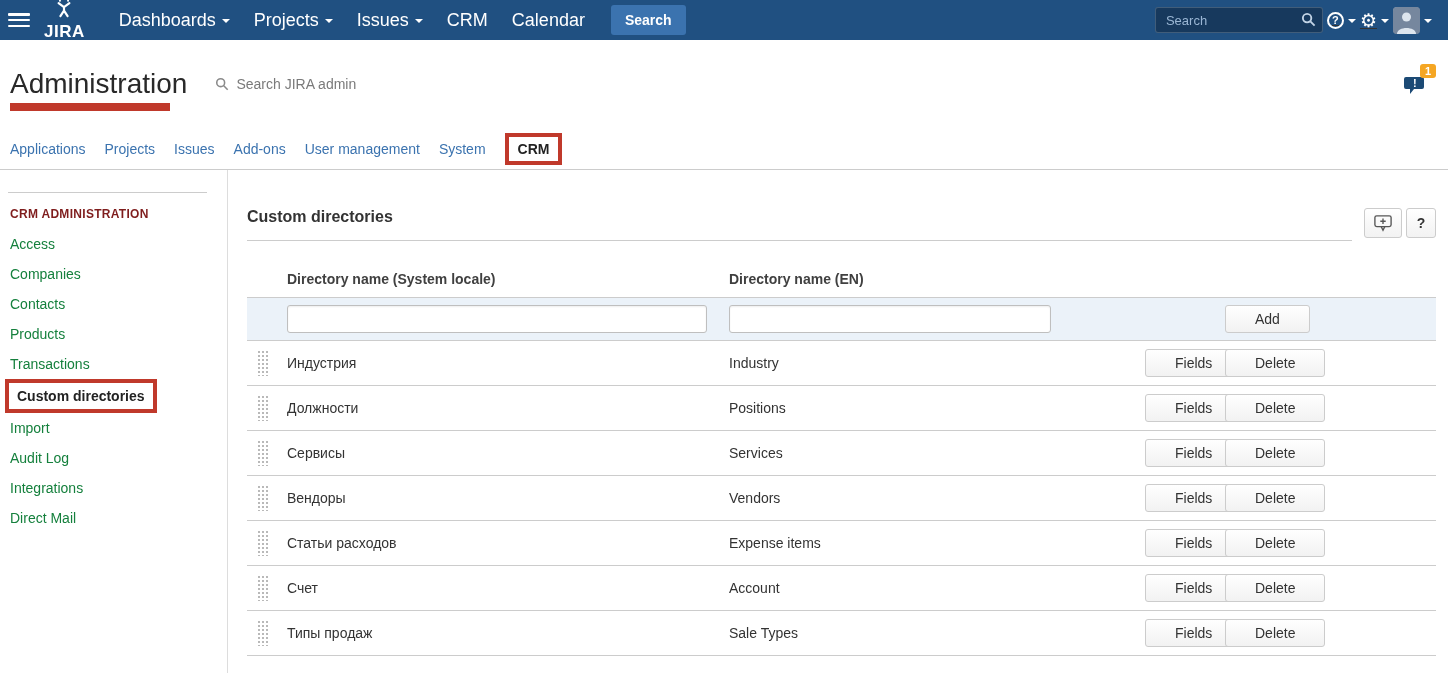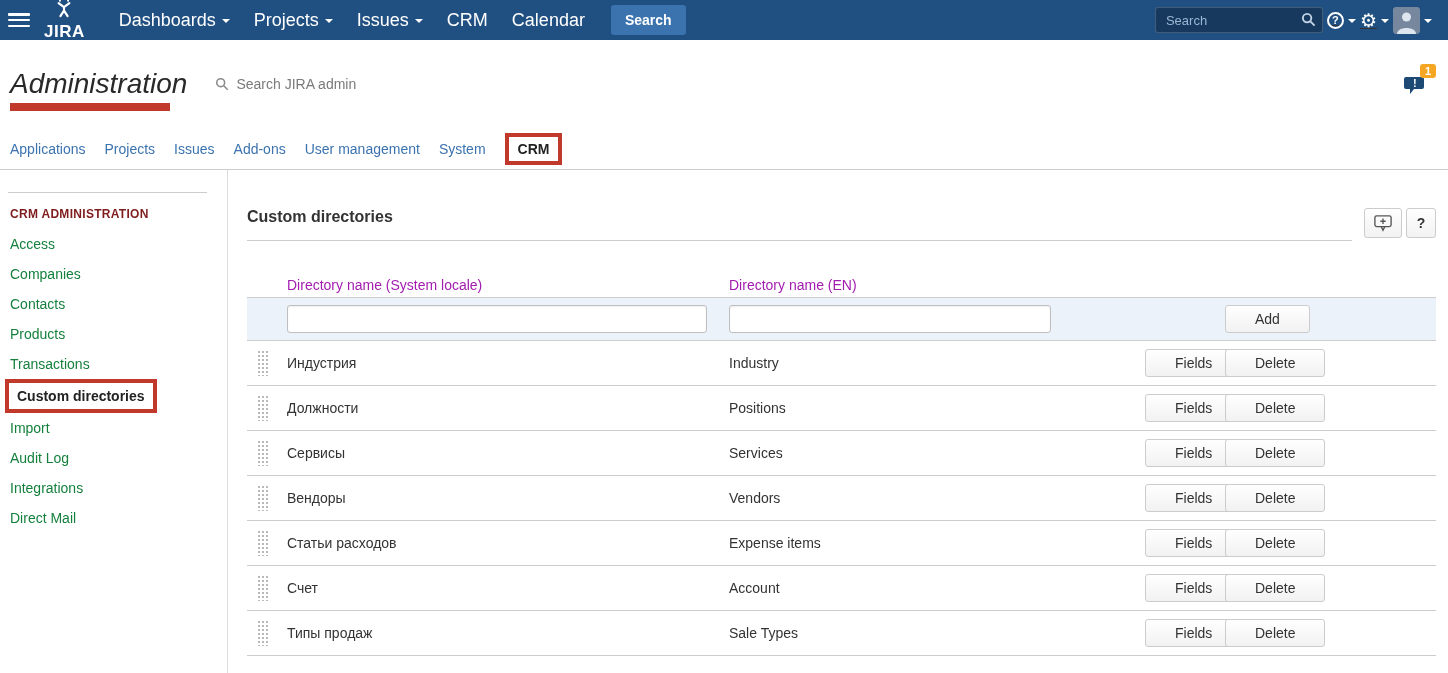--- a/index.html
+++ b/index.html
@@ -22,21 +22,21 @@
   .nav-search input::placeholder { color:#9ab6d4; }
   .nav-search .mag { position:absolute; right:7px; top:5px; }
   .nav-icon { color:#fff; display:flex; align-items:center; gap:4px; cursor:pointer; }
   .help-circle { width:17px; height:17px; border:2px solid #fff; border-radius:50%; display:flex; align-items:center; justify-content:center; font-size:11px; font-weight:bold; color:#fff; }
   .gear-glyph { font-size:19px; line-height:1; }
   .avatar { width:27px; height:27px; border-radius:4px; overflow:hidden; background:linear-gradient(135deg,#9aa9bd,#5f7089); display:block; }
 
   
   .admin-header { height:88px; display:flex; align-items:center; padding-left:10px; }
   .title-wrap { position:relative; margin-right:28px; }
-  .page-title { font-size:28px; font-weight:400; color:#292929;font-style:italic; }
+  .page-title { font-size:28px; font-weight:400; color:#292929; }
   .red-underline { position:absolute; left:0; top:100%; margin-top:3px; width:160px; height:8px; background:#c0392b; }
   .admin-search { display:flex; align-items:center; gap:7px; color:#777; }
   .admin-search input { border:none; outline:none; font-size:14px; color:#555; width:200px; background:transparent; font-family:inherit; }
   .admin-search input::placeholder { color:#7a7a7a; }
   .notif { margin-left:auto; margin-right:16px; position:relative; width:30px; height:28px; cursor:pointer; }
   .notif-badge { position:absolute; top:-6px; right:-4px; background:#f5a623; color:#fff; font-size:11px; font-weight:bold; border-radius:3px; padding:1px 5px; }
 
   
   .tabbar { height:42px; border-bottom:1px solid #ccc; display:flex; align-items:center; padding-left:10px; }
   .tab { color:#3b73af; font-size:14px; margin-right:19px; cursor:pointer; padding:5px 0; }
@@ -53,21 +53,21 @@
   .content { flex:1; padding:0 12px 0 19px; }
   .content-header { display:flex; align-items:flex-start; margin-top:38px; }
   .ch-left { flex:1; border-bottom:1px solid #ccc; padding-bottom:14px; }
   .content-title { font-size:16px; font-weight:bold; color:#333; }
   .ch-buttons { display:flex; gap:4px; padding-left:12px; }
   .icon-btn { height:30px; min-width:30px; background:linear-gradient(to bottom,#ffffff,#f2f2f2); border:1px solid #ccc; border-radius:3px; display:flex; align-items:center; justify-content:center; font-size:14px; font-weight:bold; color:#333; cursor:pointer; padding:0 8px; font-family:inherit; }
 
   
   .dir-table { margin-top:20px; }
   .trow { display:grid; grid-template-columns:40px 442px 416px 80px 80px auto; align-items:center; }
-  .thead { height:36px; font-weight:normal; font-size:14px; color:#a21caf; align-items:end; padding-bottom:4px; }
+  .thead { height:36px; font-weight:bold; font-size:14px; color:#404040; align-items:end; padding-bottom:10px; }
   .add-row { height:44px; background:#ebf2f9; border-top:1px solid #ccc; border-bottom:1px solid #ccc; }
   .add-row input { width:420px; height:28px; border:1px solid #bfbfbf; border-radius:3px; background:#fff; padding:0 8px; font-size:14px; font-family:inherit; box-shadow:inset 0 1px 2px rgba(0,0,0,0.07); }
   .add-row input.en { width:322px; }
   .drow { height:45px; border-bottom:1px solid #ccc; font-size:14px; color:#333; }
   .drag-handle { width:12px; height:26px; margin-left:10px; cursor:grab;
     background-image:radial-gradient(#b9b9b9 1px, transparent 1.2px); background-size:4px 4px; }
   .btn { background:linear-gradient(to bottom,#ffffff,#f2f2f2); border:1px solid #ccc; border-radius:3px; color:#333; font-size:14px; padding:5px 29px; cursor:pointer; width:fit-content; font-family:inherit; }
 </style>
 </head>
 <body>

